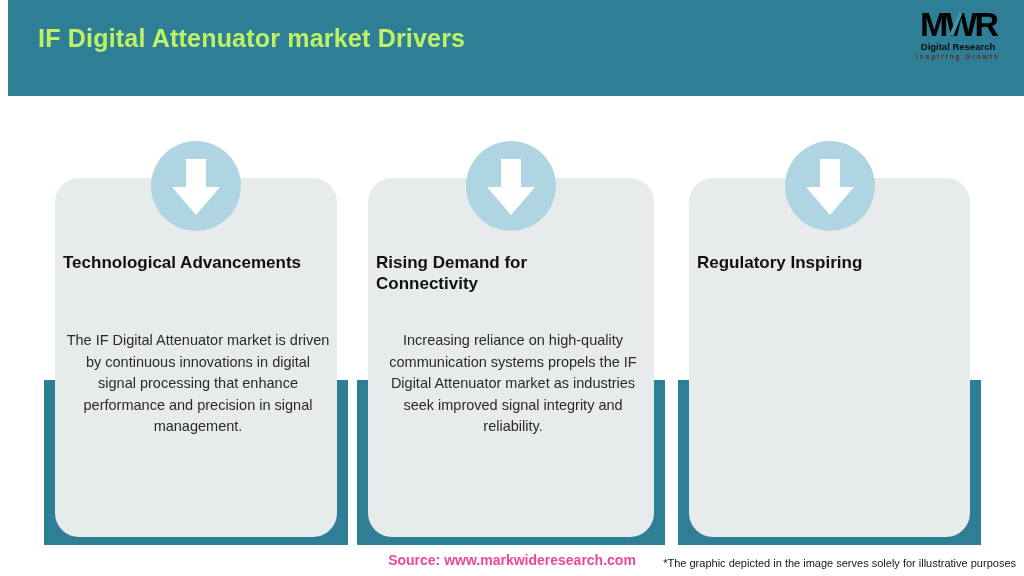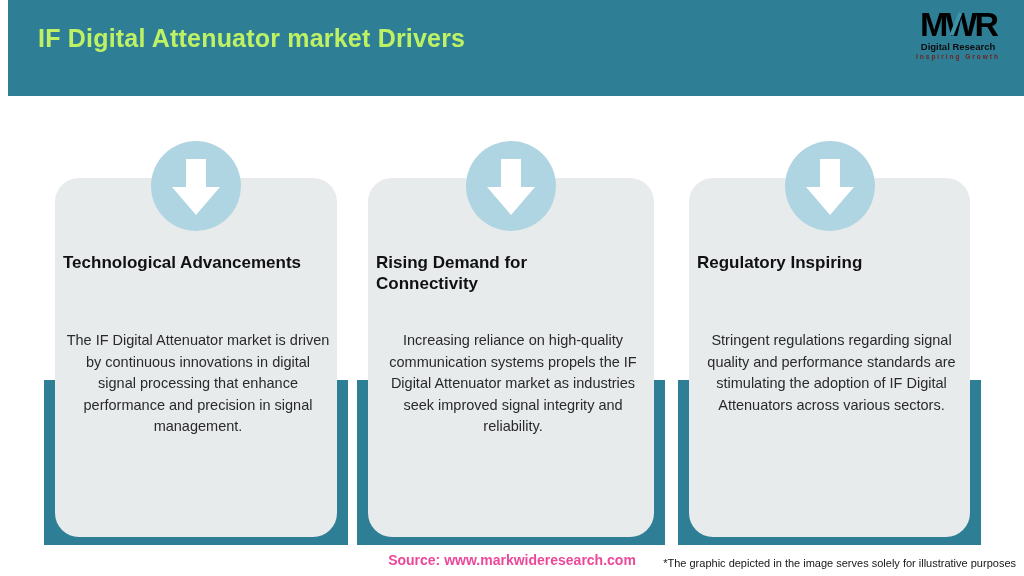--- a/index.html
+++ b/index.html
@@ -76,21 +76,20 @@
       <svg width="48" height="56" viewBox="0 0 48 56">
           <polygon points="14,0 34,0 34,28 48,28 24,56 0,28 14,28" fill="#ffffff"></polygon>
         </svg>
     </div>
   </div>
 
   <div class="group group3">
     <div class="shadow"></div>
     <div class="card">
       <div class="card-title">Regulatory Inspiring</div>
-      <div class="card-body">Stringent regulations regarding signal quality and performance standards are stimulating the adoption of IF Digital Attenuators across various sectors.</div>
     </div>
     <div class="circle">
       <svg width="48" height="56" viewBox="0 0 48 56">
           <polygon points="14,0 34,0 34,28 48,28 24,56 0,28 14,28" fill="#ffffff"></polygon>
         </svg>
     </div>
   </div>
 
   <div class="source">Source: www.markwideresearch.com</div>
   <div class="disclaimer">*The graphic depicted in the image serves solely for illustrative purposes</div>

